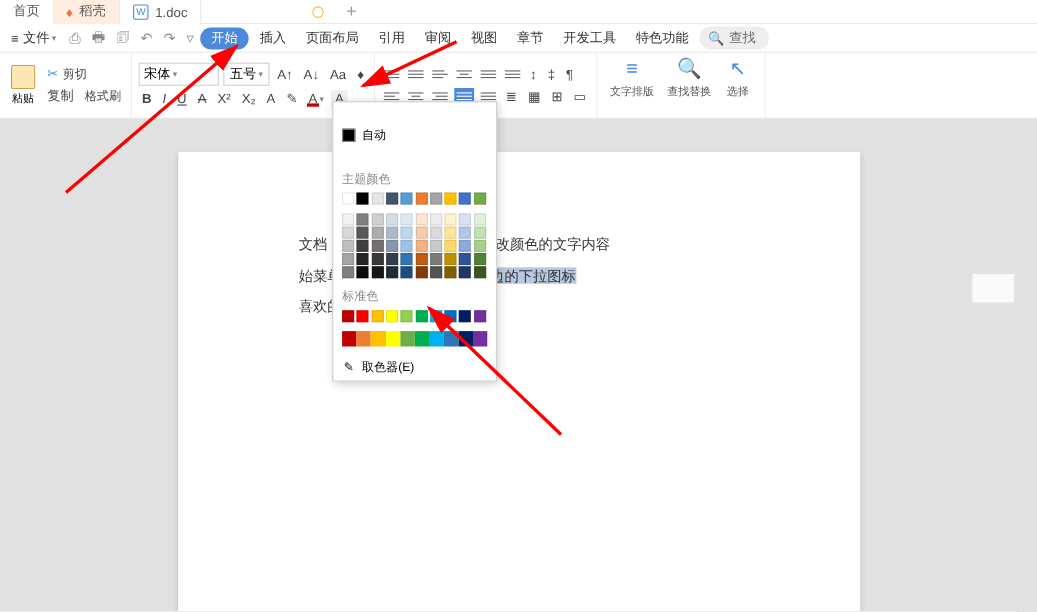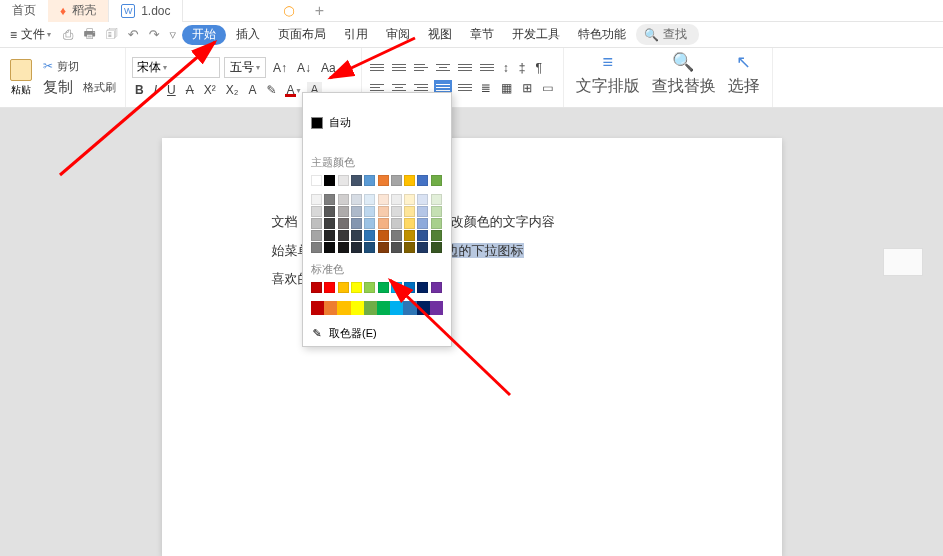--- a/index.html
+++ b/index.html
@@ -23,21 +23,21 @@
     .menu-item.active { background: #4a89dc; color: #fff; border-radius: 11px; padding: 0 10px; height: 20px; }
     .search-pill { background: #eee; border-radius: 10px; padding: 2px 12px 2px 8px; display: flex; align-items: center; gap: 4px; cursor: text; }
     .search-pill .sicon { color: #777; }
 
     
     .ribbon { height: 60px; display: flex; background: #fff; border-bottom: 1px solid #e5e5e5; }
     .ribbon-group { display: flex; flex-direction: column; justify-content: center; border-right: 1px solid #eee; padding: 2px 6px; }
     .ribbon-row { display: flex; align-items: center; gap: 4px; }
     .ribbon-btn { display: inline-flex; align-items: center; padding: 1px 3px; cursor: pointer; color: #444; }
     .ribbon-combo { border: 1px solid #d0d0d0; padding: 1px 4px; background: #fff; cursor: pointer; white-space: nowrap; display: inline-flex; align-items: center; }
-    .ribbon-fontname { width: 88px; }
+    .ribbon-fontname { width: 73px; }
     .ribbon-fontsize { width: 42px; justify-content: center; }
     .caret { font-size: 8px; margin-left: 2px; color: #888; }
     .ribbon-paste { display: flex; flex-direction: column; align-items: center; gap: 2px; padding: 0 4px; cursor: pointer; }
     .ribbon-paste .picon { width: 22px; height: 22px; border: 1px solid #c9a050; background: #fde7b3; border-radius: 2px; }
     .para-btn { width: 18px; height: 16px; display: inline-flex; flex-direction: column; justify-content: center; gap: 2px; cursor: pointer; padding: 0 2px; }
     .para-btn span { height: 1px; background: #666; display: block; }
     .para-btn.active { background: #4a89dc; }
     .para-btn.active span { background: #fff; }
     .style-item { border: 1px solid #e0e0e0; padding: 2px 4px; text-align: center; cursor: pointer; margin-right: 2px; }
     .style-item .preview { font-family: serif; }
@@ -62,21 +62,21 @@
     
     
     .arrows { position: absolute; top: 0; left: 0; pointer-events: none; z-index: 200; }
 
     
     .fontcolor-btn { position: relative; }
     .fontcolor-btn .uline { position: absolute; bottom: 1px; left: 2px; width: 11px; height: 3px; background: #c00; }
 
     .big-btn { display: flex; flex-direction: column; align-items: center; gap: 2px; padding: 0 6px; cursor: pointer; color: #555; }
     .big-btn .bicon { width: 24px; height: 24px; display: inline-flex; align-items: center; justify-content: center; font-size: 18px; color: #4a89dc; }
-    .big-btn .blabel { font-size: 16px; }
+    .big-btn .blabel { font-size: 10px; }
     
     .corner-fold { position: absolute; right: 20px; top: 140px; width: 40px; height: 28px; background: #fafafa; border: 1px solid #ddd; }
   </style>
 </head>
 <body>
 
 <div class="titlebar">
   <div class="tab tab-home">
       <span>首页</span>
     </div>
@@ -126,21 +126,21 @@
         <div class="picon"></div>
         <span style="font-size:10px;">粘贴</span>
       </div>
       <div style="display:flex;flex-direction:column;gap:2px;">
         <div class="ribbon-btn">
           <span style="color:#4a89dc">✂</span>
           <span style="font-size:11px;margin-left:4px;">剪切</span>
         </div>
         <div class="ribbon-row">
           <div class="ribbon-btn">
-              <span style="font-size:15px;">复制</span>
+              <span style="font-size:12px;">复制</span>
             </div>
           <div class="ribbon-btn">
               <span style="font-size:11px;">格式刷</span>
             </div>
         </div>
       </div>
     </div>
   </div>
 
   <div class="ribbon-group">

